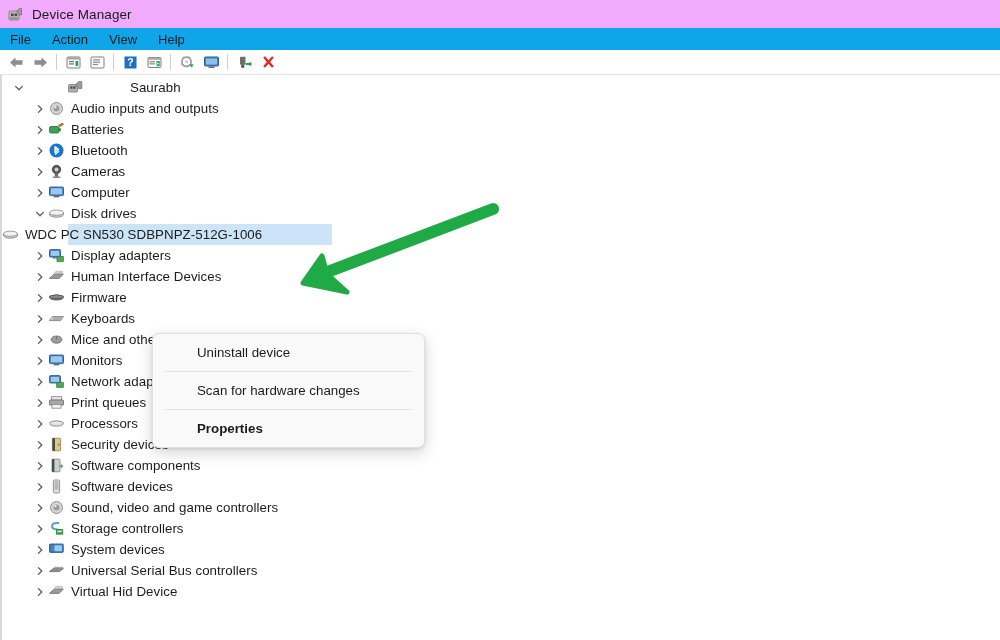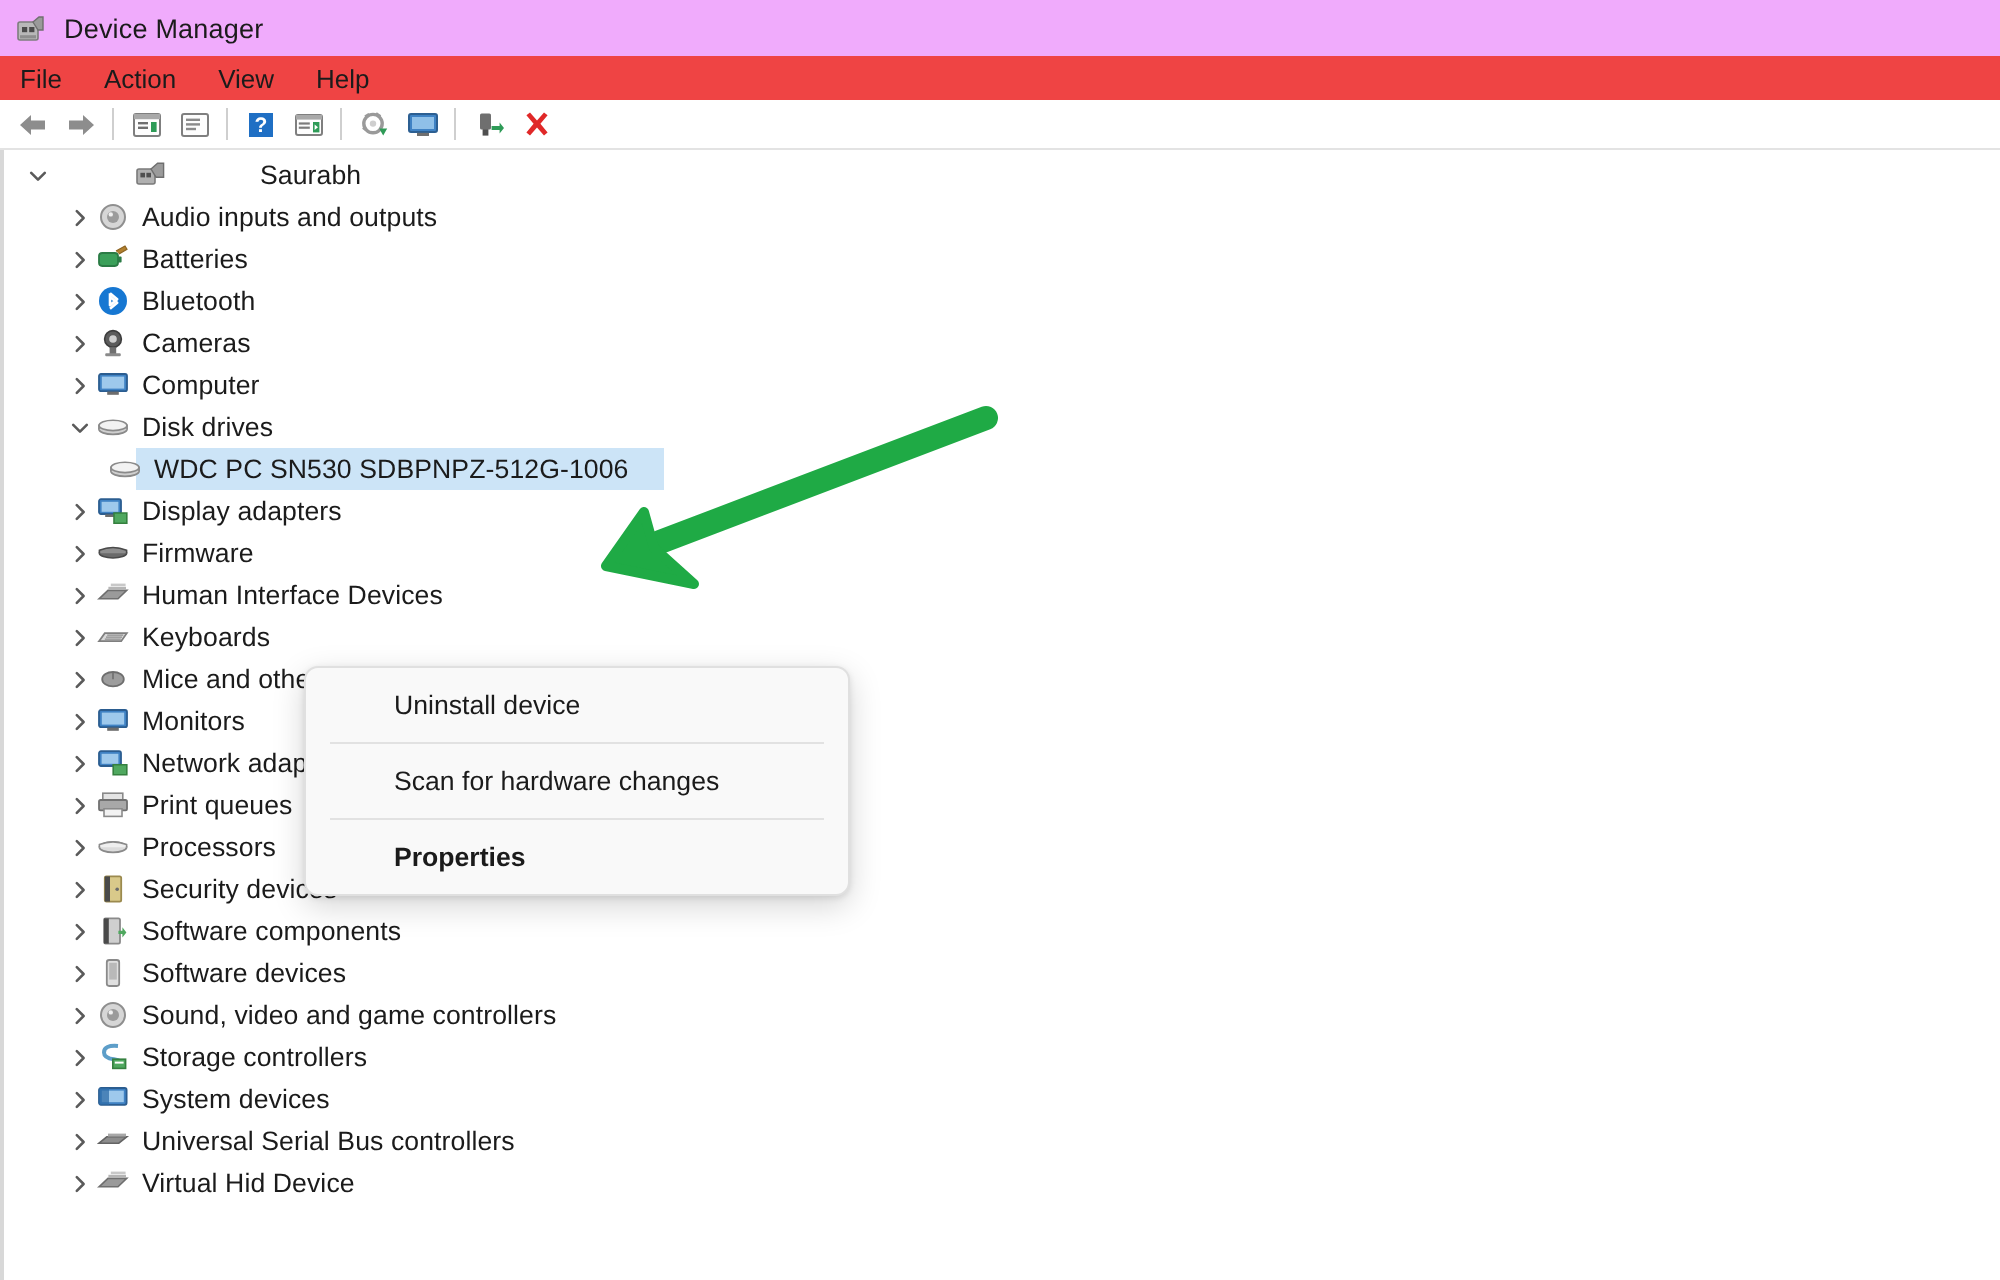--- a/index.html
+++ b/index.html
@@ -35,21 +35,21 @@
     font-size: 13.5px;
     color: #1b1b1b;
     letter-spacing: 0.1px;
   }
 
   
   .menubar {
     height: 22px;
     display: flex;
     align-items: center;
-    background: #ef4444;
+    background: #0ea5e9;
     padding-left: 10px;
   }
   .menubar .menu-item {
     font-size: 13px;
     color: #1b1b1b;
     padding: 1px 9px 1px 0;
     margin-right: 12px;
     cursor: default;
     white-space: nowrap;
   }
@@ -120,21 +120,21 @@
     align-items: center;
     justify-content: center;
   }
   .tree-row .node-label {
     font-size: 13.3px;
     color: #1b1b1b;
     letter-spacing: 0.05px;
   }
   .tree-row.root { padding-left: 9px; gap: 40px; }
   .tree-row.child { padding-left: 30px; }
-  .tree-row.grandchild { padding-left: 52px; }
+  .tree-row.grandchild { }
 
   .tree-row.selected .sel-band {
     position: absolute;
     left: 66px;
     top: 0;
     height: 21px;
     background: #cce4f7;
     z-index: 0;
   }
   .tree-row.selected .node-icon,
@@ -433,40 +433,40 @@
         <span class="node-label">Display adapters</span>
       </div>
       <div class="tree-row child">
         <span class="chevron">
           <svg width="10" height="10" viewBox="0 0 10 10">
             <path d="M3.4 1.6 L6.8 5 L3.4 8.4" stroke="#5a5a5a" stroke-width="1.3" fill="none" stroke-linecap="round" stroke-linejoin="round"></path>
           </svg>
         </span>
         <span class="node-icon">
           <svg width="17" height="17" viewBox="0 0 17 17">
-            <ellipse cx="8.5" cy="8.6" rx="6.8" ry="2.4" fill="#6a6a6a" stroke="#4a4a4a" stroke-width="0.8"></ellipse>
-            <path d="M1.7 8.6 L1.7 7.1 Q8.5 4.4 15.3 7.1 L15.3 8.6" fill="#8e8e8e" stroke="#4a4a4a" stroke-width="0.8"></path>
-          </svg>
-        </span>
-        <span class="node-label">Firmware</span>
-      </div>
-      <div class="tree-row child">
-        <span class="chevron">
-          <svg width="10" height="10" viewBox="0 0 10 10">
-            <path d="M3.4 1.6 L6.8 5 L3.4 8.4" stroke="#5a5a5a" stroke-width="1.3" fill="none" stroke-linecap="round" stroke-linejoin="round"></path>
-          </svg>
-        </span>
-        <span class="node-icon">
-          <svg width="17" height="17" viewBox="0 0 17 17">
             <path d="M1.5 10.4 L6 6.2 L15.4 6.2 L11 10.4 Z" fill="#9a9a9a" stroke="#6f6f6f" stroke-width="0.8"></path>
             <rect x="6.2" y="4.4" width="8.8" height="1.6" fill="#b5b5b5"></rect>
             <rect x="7.4" y="2.8" width="7.4" height="1.3" fill="#c8c8c8"></rect>
           </svg>
         </span>
         <span class="node-label">Human Interface Devices</span>
+      </div>
+      <div class="tree-row child">
+        <span class="chevron">
+          <svg width="10" height="10" viewBox="0 0 10 10">
+            <path d="M3.4 1.6 L6.8 5 L3.4 8.4" stroke="#5a5a5a" stroke-width="1.3" fill="none" stroke-linecap="round" stroke-linejoin="round"></path>
+          </svg>
+        </span>
+        <span class="node-icon">
+          <svg width="17" height="17" viewBox="0 0 17 17">
+            <ellipse cx="8.5" cy="8.6" rx="6.8" ry="2.4" fill="#6a6a6a" stroke="#4a4a4a" stroke-width="0.8"></ellipse>
+            <path d="M1.7 8.6 L1.7 7.1 Q8.5 4.4 15.3 7.1 L15.3 8.6" fill="#8e8e8e" stroke="#4a4a4a" stroke-width="0.8"></path>
+          </svg>
+        </span>
+        <span class="node-label">Firmware</span>
       </div>
       <div class="tree-row child">
         <span class="chevron">
           <svg width="10" height="10" viewBox="0 0 10 10">
             <path d="M3.4 1.6 L6.8 5 L3.4 8.4" stroke="#5a5a5a" stroke-width="1.3" fill="none" stroke-linecap="round" stroke-linejoin="round"></path>
           </svg>
         </span>
         <span class="node-icon">
           <svg width="17" height="17" viewBox="0 0 17 17">
             <path d="M1.5 10.6 L4.4 6.6 L15.4 6.6 L12.6 10.6 Z" fill="#d8d8d8" stroke="#7f7f7f" stroke-width="0.9"></path>

